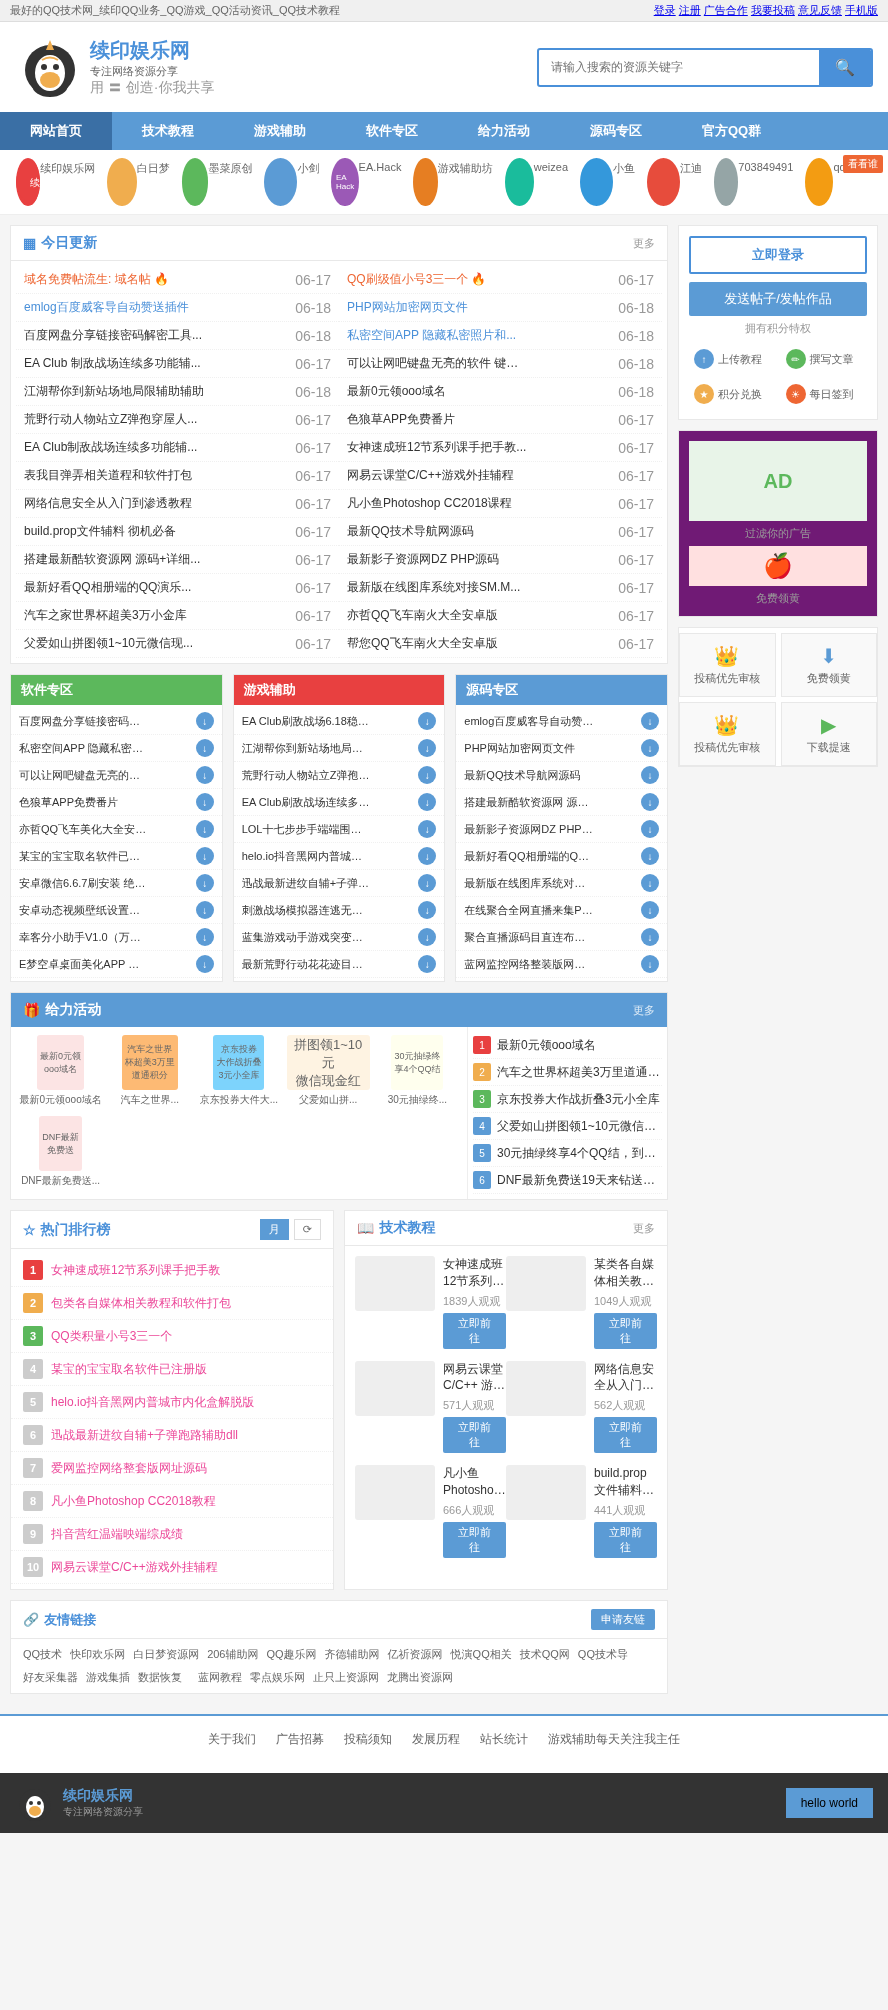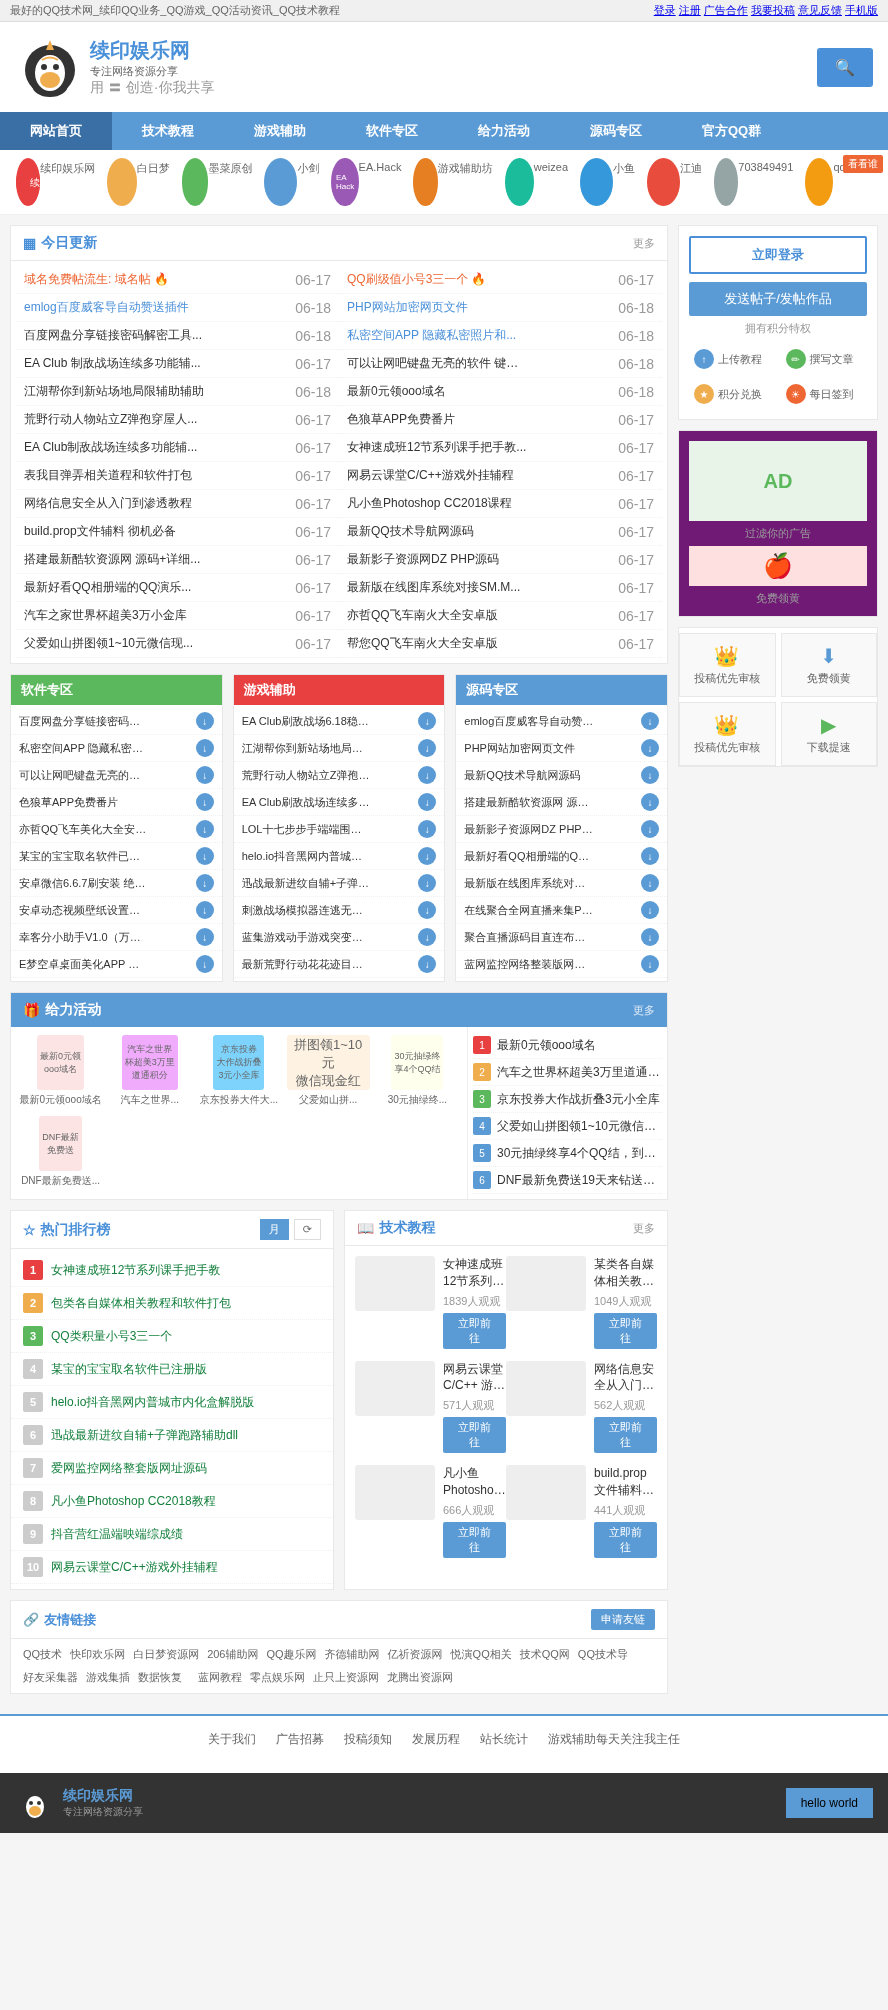--- a/index.html
+++ b/index.html
@@ -105,21 +105,21 @@
     .rank-title { color: #4a90d9; font-size: 14px; font-weight: bold; display: flex; align-items: center; gap: 5px; }
     .rank-tabs { display: flex; gap: 5px; }
     .rank-tab { padding: 2px 8px; border: 1px solid #ddd; background: #fff; font-size: 11px; cursor: pointer; color: #666; }
     .rank-tab.active { background: #5b9bd5; color: #fff; border-color: #5b9bd5; }
     .rank-list { padding: 5px 0; }
     .rank-item { padding: 6px 12px; display: flex; align-items: center; border-bottom: 1px dotted #f0f0f0; }
     .rank-num { width: 20px; height: 20px; display: flex; align-items: center; justify-content: center; font-size: 11px; font-weight: bold; background: #ccc; color: #fff; border-radius: 2px; margin-right: 8px; flex-shrink: 0; }
     .rank-num.top1 { background: #e84040; }
     .rank-num.top2 { background: #f0ad4e; }
     .rank-num.top3 { background: #5cb85c; }
-    .rank-item a { color: #15803d; text-decoration: none; font-size: 12px; overflow: hidden; text-overflow: ellipsis; white-space: nowrap; }
+    .rank-item a { color: #ec4899; text-decoration: none; font-size: 12px; overflow: hidden; text-overflow: ellipsis; white-space: nowrap; }
     
     
     .tech-section { background: #fff; border: 1px solid #e8e8e8; }
     .tech-header { padding: 8px 12px; border-bottom: 1px solid #e8e8e8; display: flex; align-items: center; justify-content: space-between; }
     .tech-title { color: #4a90d9; font-size: 14px; font-weight: bold; display: flex; align-items: center; gap: 5px; }
     .tech-more { color: #999; font-size: 11px; }
     .tech-grid { display: grid; grid-template-columns: 1fr 1fr; gap: 0; padding: 10px; }
     .tech-item { display: flex; gap: 8px; margin-bottom: 12px; }
     .tech-thumb { width: 80px; height: 55px; background: #eee; border-radius: 3px; flex-shrink: 0; display: flex; align-items: center; justify-content: center; font-size: 10px; color: #aaa; }
     .tech-info { flex: 1; }
@@ -136,21 +136,21 @@
     .link-item { color: #666; text-decoration: none; font-size: 11px; }
     
     
     .footer { background: #fff; border-top: 2px solid #5b9bd5; padding: 15px; }
     .footer-nav { display: flex; justify-content: center; gap: 20px; margin-bottom: 10px; }
     .footer-nav a { color: #666; text-decoration: none; font-size: 12px; }
     .footer-copy { text-align: center; color: #999; font-size: 11px; }
     
     .thumb-box { background: #ddd; height: 55px; border-radius: 3px; margin-bottom: 3px; display: flex; align-items: center; justify-content: center; overflow: hidden; }
     .thumb-box.color1 { background: #fce4e4; }
-    .thumb-box.color2 { background: #f0abfc; }
+    .thumb-box.color2 { background: #fdba74; }
     .thumb-box.color3 { background: #7dd3fc; justify-content: center; }
     .thumb-box.color4 { background: #fef3e2; }
     .thumb-box.color5 { background: #ffe0e0; }
     .thumb-label { font-size: 10px; color: #666; text-align: center; white-space: nowrap; overflow: hidden; text-overflow: ellipsis; }
   </style>
 </head>
 <body>
 
 <div class="top-bar">
   <span>最好的QQ技术网_续印QQ业务_QQ游戏_QQ活动资讯_QQ技术教程</span>
@@ -180,20 +180,21 @@
         <polygon points="32,5 28,15 36,15" fill="#f0ad4e"></polygon>
       </svg>
     </div>
     <div class="logo-text">
       <div style="color:#4a90d9;font-size:20px;font-weight:bold;">续印娱乐网</div>
       <div style="color:#666;font-size:11px;">专注网络资源分享</div>
       <div style="color:#999;font-size:14px;">用 〓 创造·你我共享</div>
     </div>
   </div>
   <div class="search-box">
+    <input type="text" placeholder="请输入搜索的资源关键字" style="">
     <button>🔍</button>
   </div>
 </div>
 
 <nav class="nav">
   <a class="active" href="#">网站首页</a>
   <a href="#">技术教程</a>
   <a href="#">游戏辅助</a>
   <a href="#">软件专区</a>
   <a href="#">给力活动</a>

